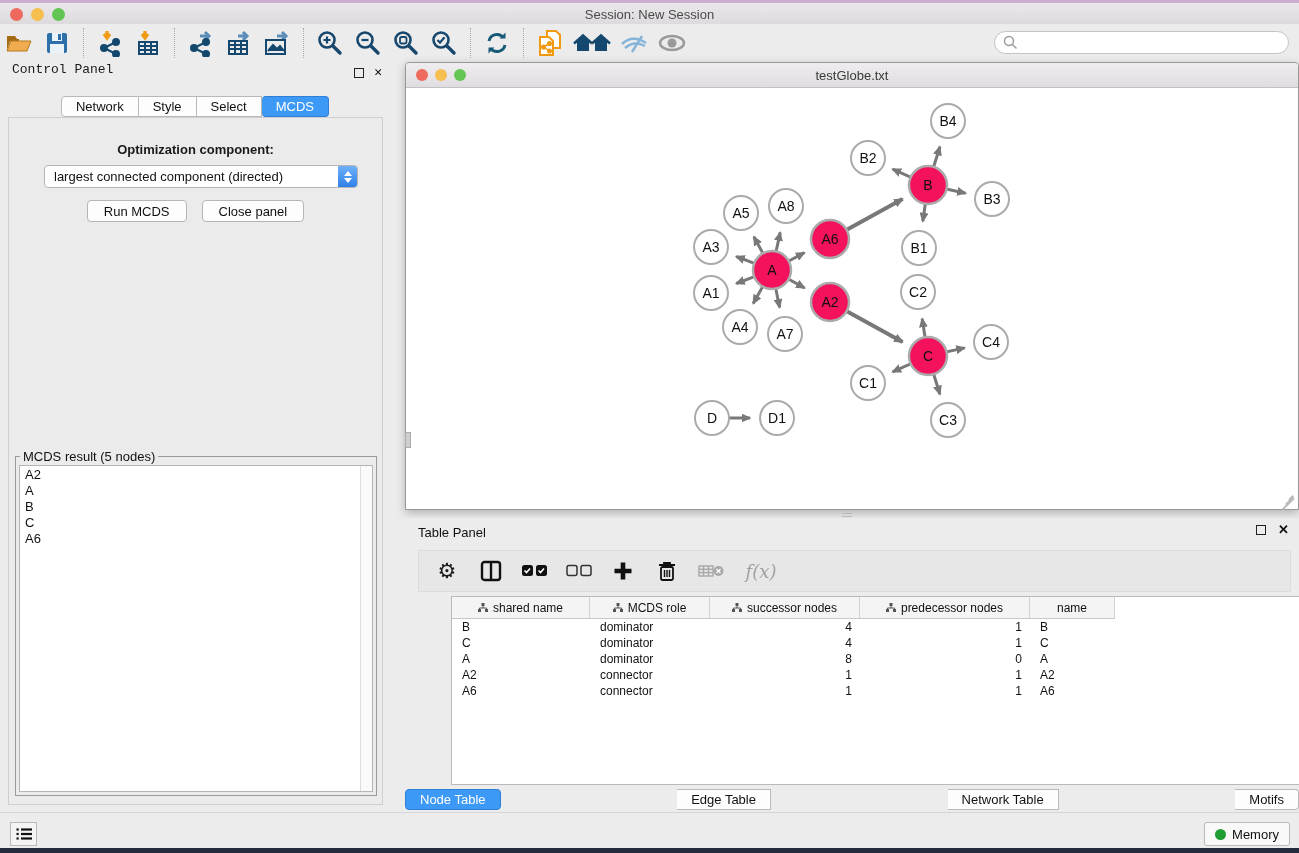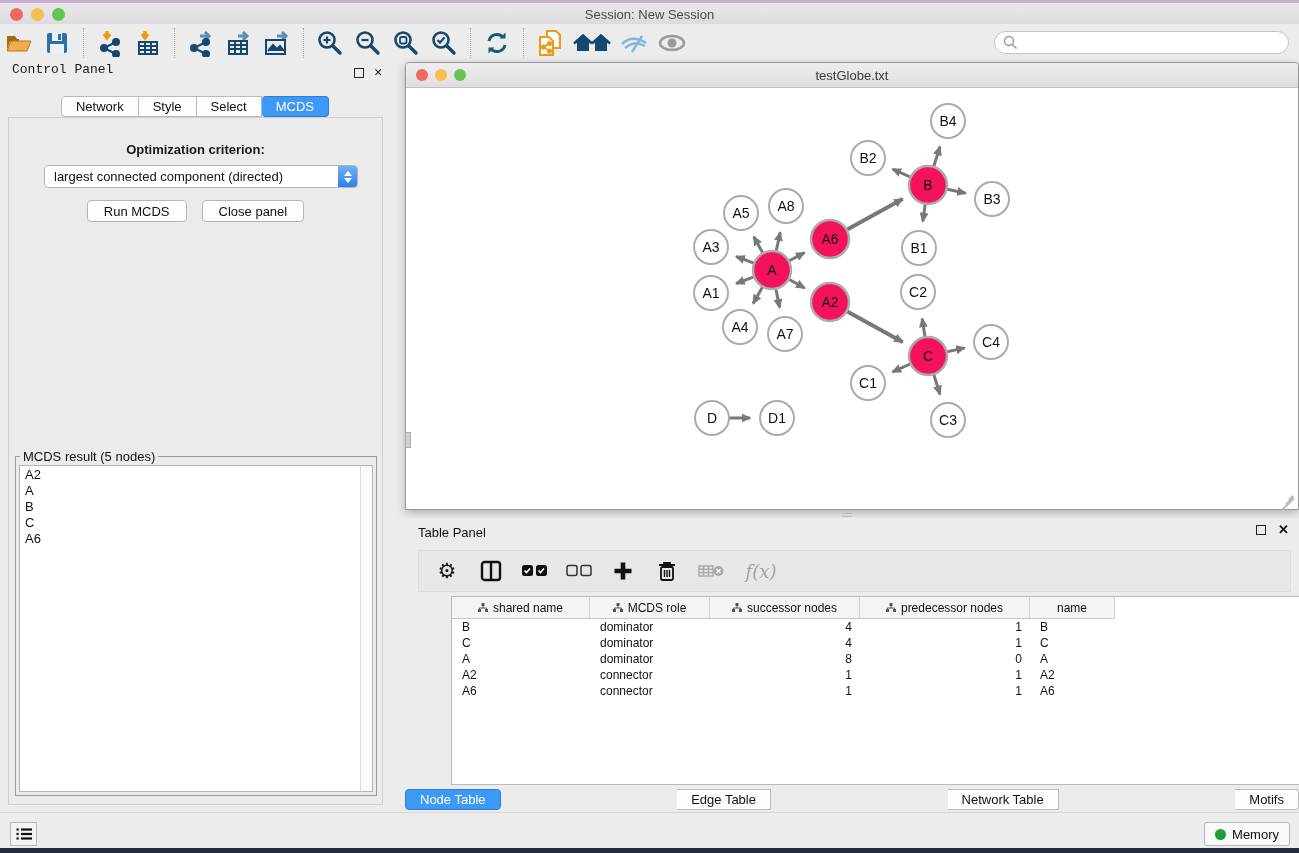--- a/index.html
+++ b/index.html
@@ -284,21 +284,21 @@
         <div class="close-x">✕</div>
       </div>
     </div>
     <div class="ctl-tabs">
         <div class="seg">Network</div>
         <div class="seg">Style</div>
         <div class="seg">Select</div>
         <div class="seg active">MCDS</div>
       </div>
     <div class="panel-body">
-      <div class="opt-label">Optimization criterion:</div>
+      <div class="opt-label">Optimization component:</div>
       <div class="dropdown">
         <div class="dropdown-value">largest connected component (directed)</div>
         <div class="dropdown-stepper">
           <div class="tri-up"></div>
             <div class="tri-down"></div>
         </div>
       </div>
       <div class="btn-row">
         <div class="push-btn">Run MCDS</div>
         <div class="push-btn">Close panel</div>

